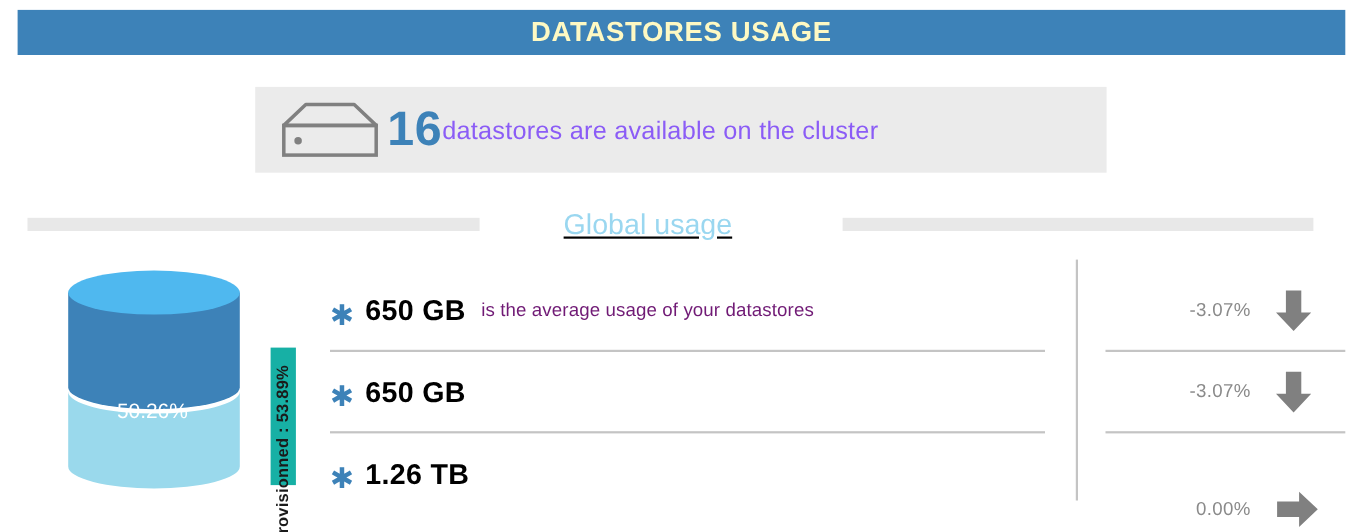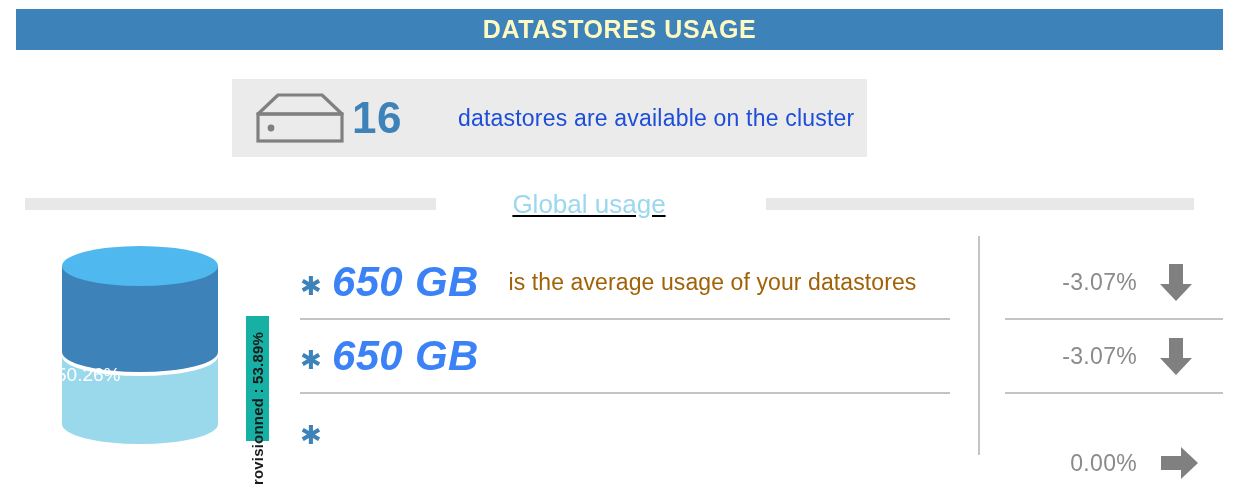--- a/index.html
+++ b/index.html
@@ -33,44 +33,43 @@
     font-size: 25px;
     font-weight: 600;
     letter-spacing: 0.6px;
   }
 
   
   #count-panel {
     position: absolute;
     left: 232px;
     top: 79px;
-    width: 635px;
+    width: 774px;
     height: 78px;
     background: #ebebeb;
     display: flex;
     align-items: center;
   }
   #count-icon-wrap {
     margin-left: 20px;
     width: 96px;
     display: flex;
     justify-content: center;
     align-items: center;
   }
   #count-value {
     color: #3d82b8;
     font-size: 44px;
     font-weight: 600;
     margin-left: 4px;
     letter-spacing: 0.5px;
   }
   #count-caption {
-    color: #1d4ed8;
+    color: #8b5cf6;
     font-size: 23px;
-    margin-left: 56px;
     letter-spacing: 0.2px;
   }
 
   
   #section-row {
     position: absolute;
     left: 0;
     top: 186px;
     width: 1239px;
     height: 36px;
@@ -106,20 +105,21 @@
     top: 238px;
     width: 240px;
     height: 230px;
   }
   #cyl-svg { position: absolute; left: 0; top: 0; }
   #cyl-label {
     position: absolute;
     left: 16px;
     top: 126px;
     width: 165px;
+    text-align: center;
     color: #ffffff;
     font-size: 19px;
     font-weight: 500;
   }
   #prov-band {
     position: absolute;
     left: 206px;
     top: 78px;
     width: 23px;
     height: 125px;
@@ -160,31 +160,30 @@
   }
   .metric-row:last-child { border-bottom: none; }
   .m-bullet {
     color: #3d82b8;
     font-size: 26px;
     width: 32px;
     line-height: 1;
     padding-top: 8px;
   }
   .m-value {
-    color: #3b82f6;
-    font-size: 42px;
+    color: #000000;
+    font-size: 26px;
     font-weight: 600;
     white-space: nowrap;
     letter-spacing: 0.3px;
-    font-style: italic;
   }
   .m-text {
-    color: #a16207;
-    font-size: 23px;
-    margin-left: 30px;
+    color: #701a75;
+    font-size: 17px;
+    margin-left: 14px;
     white-space: nowrap;
     letter-spacing: 0.1px;
   }
 
   
   #v-divider {
     position: absolute;
     left: 978px;
     top: 236px;
     width: 2px;
@@ -202,21 +201,21 @@
   .trend-row {
     height: 74px;
     display: flex;
     align-items: center;
     border-bottom: 2px solid #c4c4c4;
     box-sizing: border-box;
   }
   .trend-row:last-child { border-bottom: none; margin-top: 32px; }
   .t-pct {
     color: #8a8a8a;
-    font-size: 23px;
+    font-size: 17px;
     width: 132px;
     text-align: right;
     letter-spacing: 0.3px;
   }
   .t-arrow {
     margin-left: 22px;
     display: flex;
     align-items: center;
   }
 </style>
@@ -269,20 +268,21 @@
     <div class="m-text">is the average usage of your datastores</div>
   </div>
 
   <div class="metric-row">
     <div class="m-bullet">✱</div>
     <div class="m-value">650 GB</div>
   </div>
 
   <div class="metric-row">
     <div class="m-bullet">✱</div>
+    <div class="m-value">1.26 TB</div>
   </div>
 
 </div>
 
 <div id="v-divider"></div>
 
 <div id="trends">
 
   <div class="trend-row">
     <div class="t-pct">-3.07%</div>

